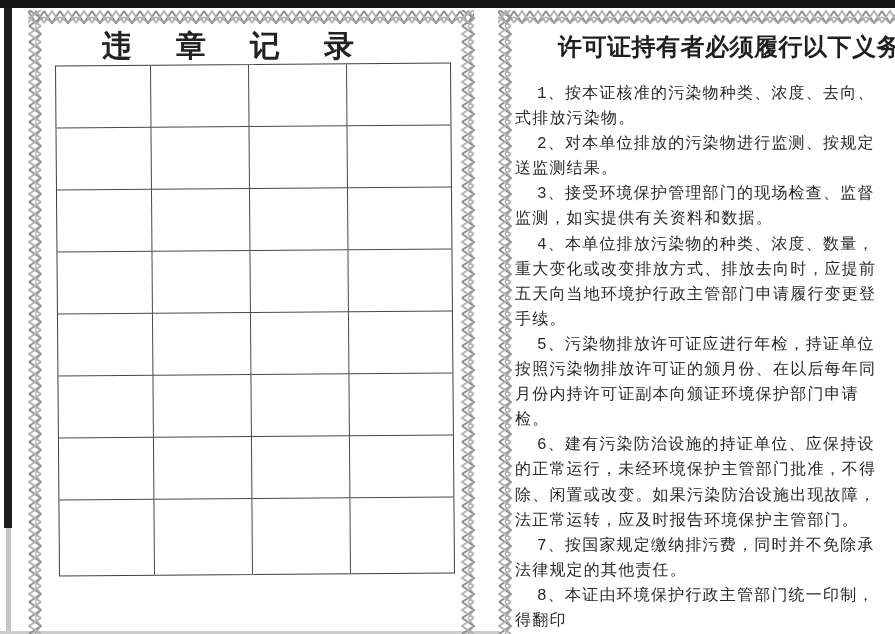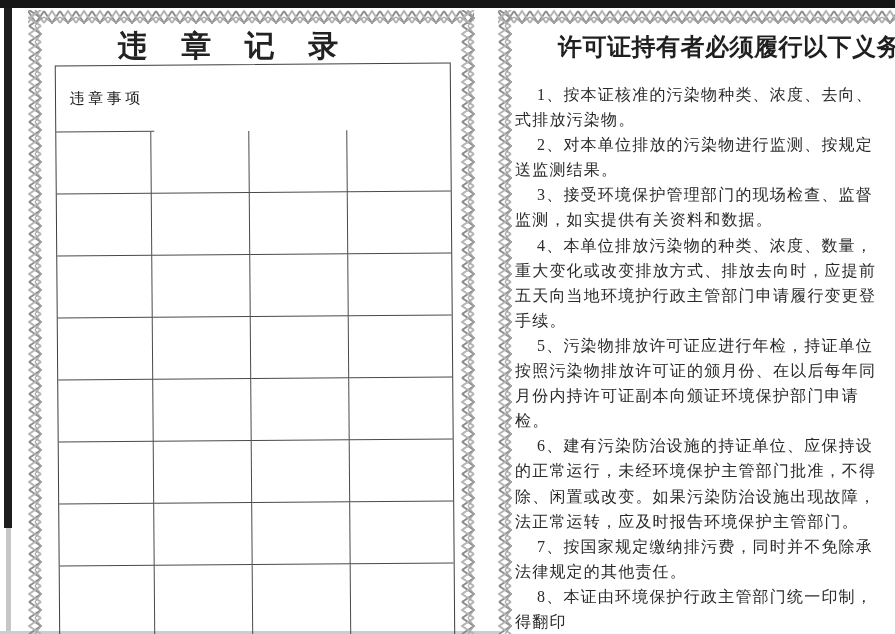--- a/index.html
+++ b/index.html
@@ -1,21 +1,21 @@
 <!DOCTYPE html>
 <html><head>
 <meta charset="utf-8">
 <style>
   html,body{margin:0;padding:0;background:#ffffff;}
   .screen{
     position:relative;
     width:895px;height:634px;
     overflow:hidden;
     background:#ffffff;
-    font-family:Liberation Serif, serif;
+    font-family:Liberation Mono, monospace;
     color:#2e2e2e;
   }
   
   .strip{position:absolute;}
   .strip-top{left:0;top:0;width:895px;height:8px;background:#161616;}
   .strip-left{left:4px;top:8px;width:8px;height:520px;background:#1d1d1d;}
   .strip-left-faint{left:6px;top:528px;width:5px;height:106px;background:#c6c6c6;}
   .strip-bottom{left:0;top:631px;width:500px;height:3px;background:#cdcdcd;}
 
   
@@ -103,21 +103,20 @@
       <rect width="100%" height="100%" fill="url(#pat-chev-v)"></rect>
     </svg>
     <svg class="band" style="left:461px;top:10px;" width="14" height="624">
       <rect width="100%" height="100%" fill="url(#pat-chev-v)"></rect>
     </svg>
 
     <div class="page-title-left">违 章 记 录</div>
 
     <div class="vtable">
       <div class="vrow vhead">
-        <div class="vcell c3">违章事项</div>
       </div>
 
     <div class="vrow">
           <div class="vcell c1"></div>
           <div class="vcell c2"></div>
           <div class="vcell c3"></div>
           <div class="vcell c4"></div>
         </div>
         <div class="vrow">
           <div class="vcell c1"></div>

